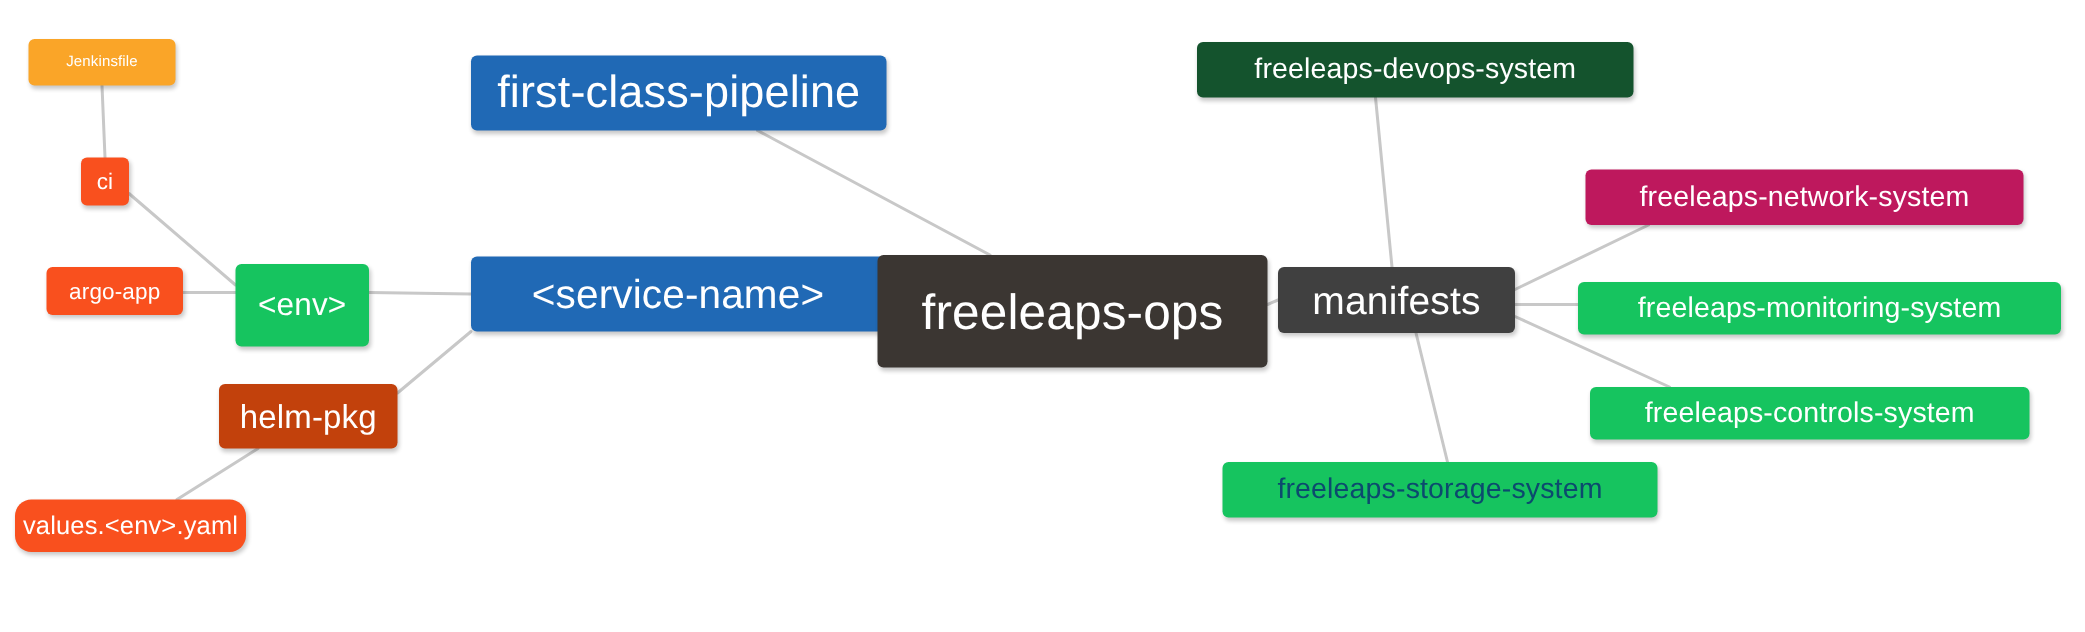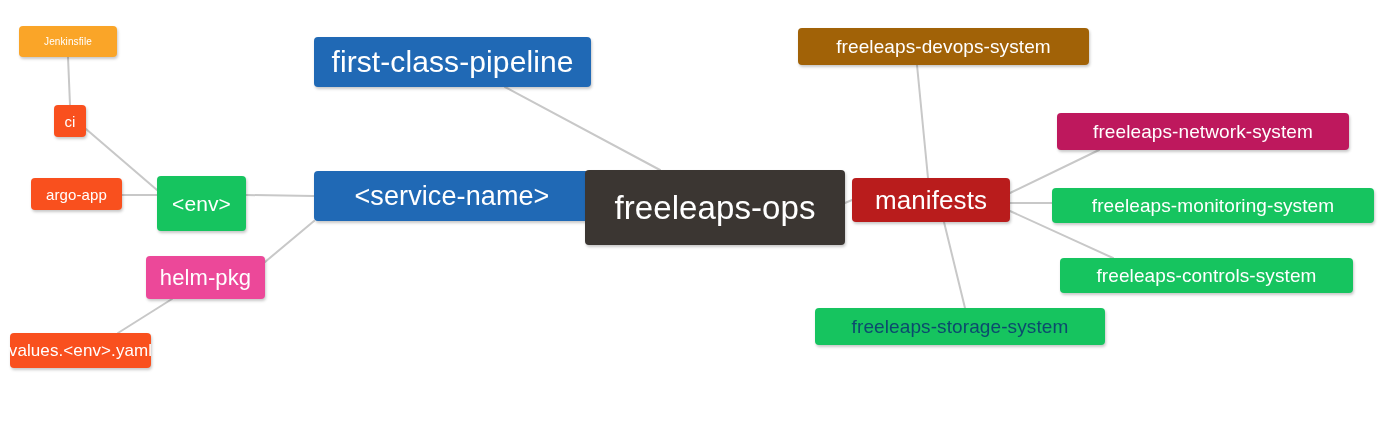--- a/index.html
+++ b/index.html
@@ -73,39 +73,39 @@
       </div>
       <div class="node" style="left: 54px; top: 105px; width: 32px; height: 32px; background: rgb(249, 80, 30); color: rgb(255, 255, 255); font-size: 15px;">
         <span class="node-label">ci</span>
       </div>
       <div class="node" style="left: 31px; top: 178px; width: 91px; height: 32px; background: rgb(249, 80, 30); color: rgb(255, 255, 255); font-size: 15px; text-align: right;">
         <span class="node-label">argo-app</span>
       </div>
       <div class="node" style="left: 157px; top: 176px; width: 89px; height: 55px; background: rgb(22, 196, 95); color: rgb(255, 255, 255); font-size: 21px;">
         <span class="node-label">&lt;env&gt;</span>
       </div>
-      <div class="node" style="left: 146px; top: 256px; width: 119px; height: 43px; background: #ec4899; color: rgb(255, 255, 255); font-size: 22px; align-items: center;">
+      <div class="node" style="left: 146px; top: 256px; width: 119px; height: 43px; background: #c2410c; color: rgb(255, 255, 255); font-size: 22px; align-items: center;">
         <span class="node-label">helm-pkg</span>
       </div>
-      <div class="node" style="left: 10px; top: 333px; width: 141px; height: 35px; background: rgb(249, 80, 30); color: rgb(255, 255, 255); font-size: 17px;">
+      <div class="node" style="left: 10px; top: 333px; width: 154px; height: 35px; background: rgb(249, 80, 30); color: rgb(255, 255, 255); font-size: 17px; border-radius: 11px;">
         <span class="node-label">values.&lt;env&gt;.yaml</span>
       </div>
       <div class="node" style="left: 314px; top: 37px; width: 277px; height: 50px; background: rgb(32, 105, 181); color: rgb(255, 255, 255); font-size: 30px;">
         <span class="node-label">first-class-pipeline</span>
       </div>
       <div class="node" style="left: 314px; top: 171px; width: 276px; height: 50px; background: rgb(32, 105, 181); color: rgb(255, 255, 255); font-size: 27px;">
         <span class="node-label">&lt;service-name&gt;</span>
       </div>
       <div class="node" style="left: 585px; top: 170px; width: 260px; height: 75px; background: rgb(59, 54, 50); color: rgb(255, 255, 255); font-size: 33px;">
         <span class="node-label">freeleaps-ops</span>
       </div>
-      <div class="node" style="left: 852px; top: 178px; width: 158px; height: 44px; background: #b91c1c; color: rgb(255, 255, 255); font-size: 26px;">
+      <div class="node" style="left: 852px; top: 178px; width: 158px; height: 44px; background: #404040; color: rgb(255, 255, 255); font-size: 26px;">
         <span class="node-label">manifests</span>
       </div>
-      <div class="node" style="left: 798px; top: 28px; width: 291px; height: 37px; background: #a16207; color: rgb(255, 255, 255); font-size: 19px;">
+      <div class="node" style="left: 798px; top: 28px; width: 291px; height: 37px; background: #14532d; color: rgb(255, 255, 255); font-size: 19px;">
         <span class="node-label">freeleaps-devops-system</span>
       </div>
       <div class="node" style="left: 1057px; top: 113px; width: 292px; height: 37px; background: #be185d; color: rgb(255, 255, 255); font-size: 19px;">
         <span class="node-label">freeleaps-network-system</span>
       </div>
       <div class="node" style="left: 1052px; top: 188px; width: 322px; height: 35px; background: rgb(22, 196, 95); color: rgb(255, 255, 255); font-size: 19px;">
         <span class="node-label">freeleaps-monitoring-system</span>
       </div>
       <div class="node" style="left: 1060px; top: 258px; width: 293px; height: 35px; background: rgb(22, 196, 95); color: rgb(255, 255, 255); font-size: 19px;">
         <span class="node-label">freeleaps-controls-system</span>

